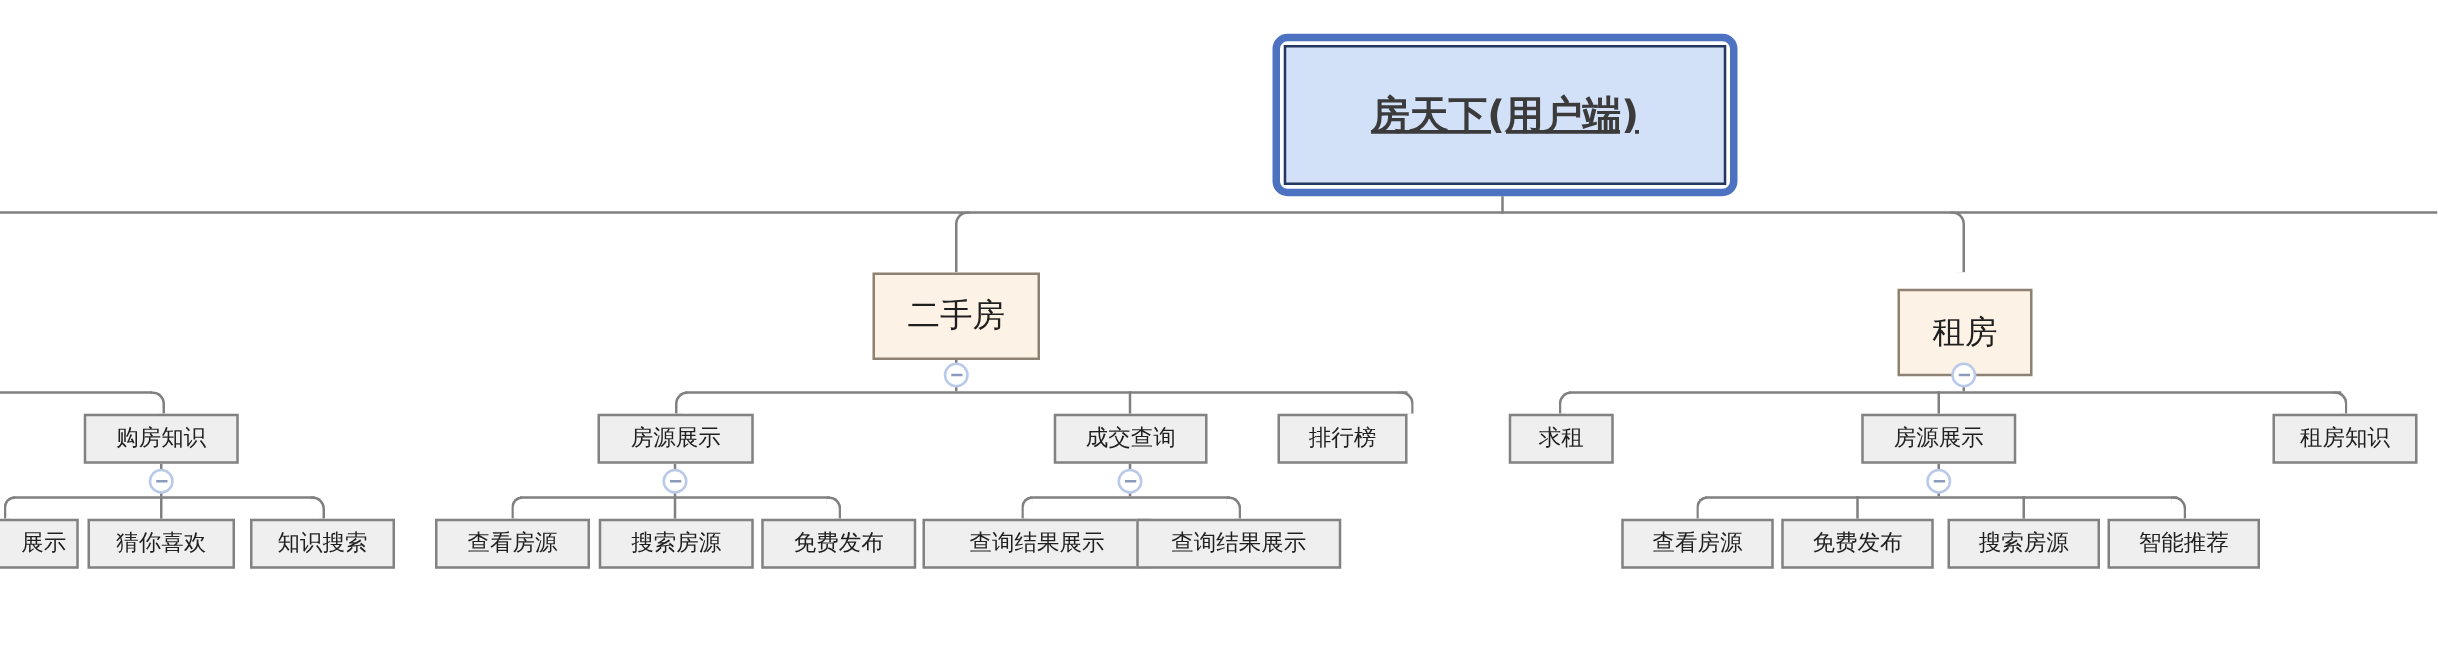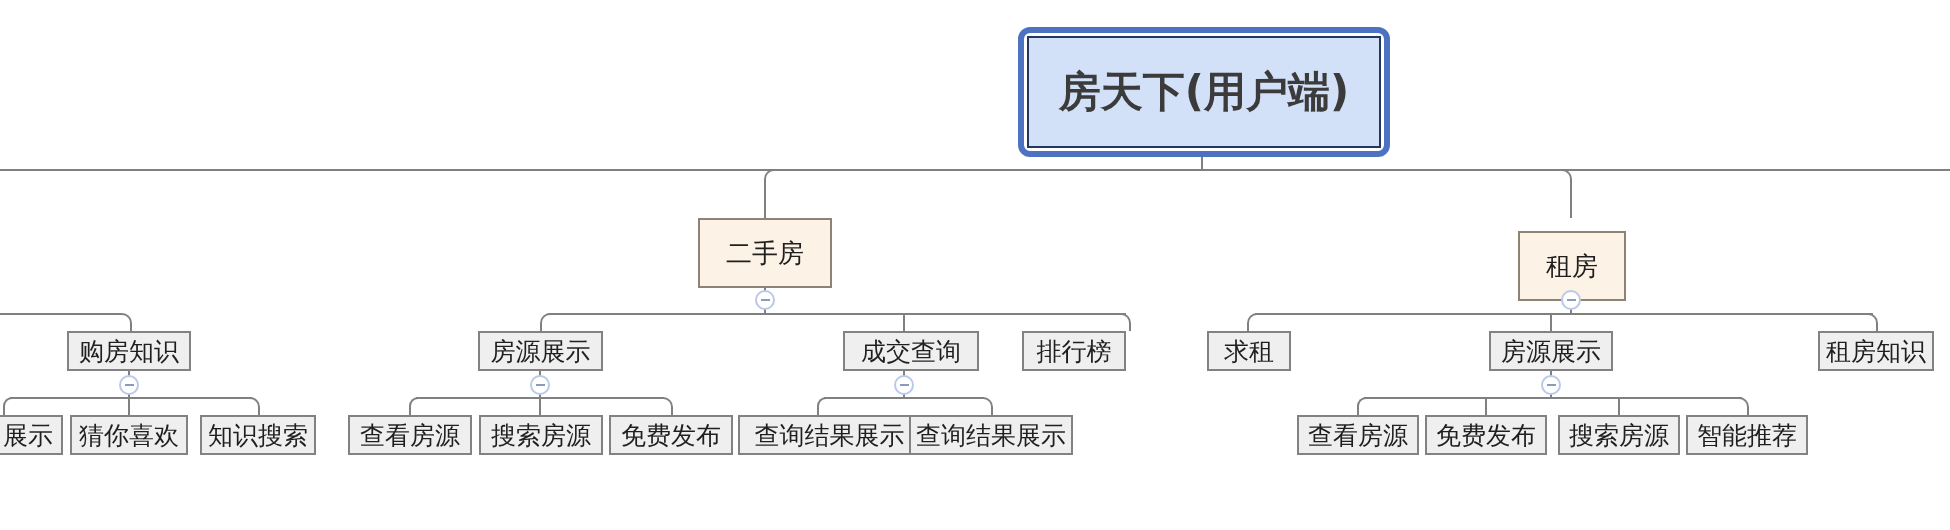--- a/index.html
+++ b/index.html
@@ -22,29 +22,29 @@
   body{font-family:"DejaVu Sans","Liberation Sans",sans-serif;background:var(--canvas-bg);}
   #canvas{position:relative;width:1950px;height:530px;background:var(--canvas-bg);overflow:hidden;}
 
   .hline{position:absolute;height:2px;background:var(--line);}
   .vline{position:absolute;width:2px;background:var(--line);}
   .corner-tl{position:absolute;box-sizing:border-box;border-left:2px solid var(--line);border-top:2px solid var(--line);border-top-left-radius:10px;}
   .corner-tr{position:absolute;box-sizing:border-box;border-right:2px solid var(--line);border-top:2px solid var(--line);border-top-right-radius:10px;}
 
   .node{position:absolute;box-sizing:border-box;display:flex;align-items:center;justify-content:center;
         background:var(--node-fill);border:2px solid var(--node-border);color:var(--node-text);
-        font-size:25px;line-height:1;white-space:nowrap;}
+        font-size:18px;line-height:1;white-space:nowrap;}
   .lvl2{background:var(--branch-fill);border-color:var(--branch-border);font-size:26px;}
   .clipped{justify-content:flex-end;padding-right:8px;}
 
   .root-outer{position:absolute;box-sizing:border-box;border:6px solid var(--root-border);
               border-radius:12px;background:#fff;padding:3px;}
   .root-inner{width:100%;height:100%;box-sizing:border-box;border:2px solid var(--root-inner-border);
               background:var(--root-fill);display:flex;align-items:center;justify-content:center;
-              font-size:42px;font-weight:bold;color:var(--root-text);white-space:nowrap;}
+              font-size:31px;font-weight:bold;color:var(--root-text);white-space:nowrap;text-decoration:underline;}
 
   .collapse{position:absolute;box-sizing:border-box;width:20px;height:20px;border-radius:50%;
             background:var(--collapse-bg);border:2px solid var(--collapse-border);
             display:flex;align-items:center;justify-content:center;cursor:pointer;}
   .dash{width:9px;height:2px;background:var(--collapse-minus);}
 </style>
 </head>
 <body>
 
 <div id="canvas">
@@ -93,21 +93,21 @@
 
   <div class="root-outer" style="left:1018px;top:27px;width:372px;height:130px">
     <div class="root-inner">房天下(用户端)</div>
   </div>
 
   <div class="node lvl2" style="left:698px;top:218px;width:134px;height:70px">二手房</div>
   <div class="node lvl2" style="left:1518px;top:231px;width:108px;height:70px">租房</div>
 
   <div class="node" style="left:67px;top:331px;width:124px;height:40px">购房知识</div>
   <div class="node" style="left:478px;top:331px;width:125px;height:40px">房源展示</div>
-  <div class="node" style="left:843px;top:331px;width:136px;height:40px">成交查询</div>
+  <div class="node" style="left:843px;top:331px;width:123px;height:40px">成交查询</div>
   <div class="node" style="left:1022px;top:331px;width:104px;height:40px">排行榜</div>
   <div class="node" style="left:1207px;top:331px;width:84px;height:40px">求租</div>
   <div class="node" style="left:1489px;top:331px;width:124px;height:40px">房源展示</div>
   <div class="node" style="left:1818px;top:331px;width:116px;height:40px">租房知识</div>
 
   <div class="node clipped" style="left:-57px;top:415px;width:120px;height:40px">展示</div>
   <div class="node" style="left:70px;top:415px;width:118px;height:40px">猜你喜欢</div>
   <div class="node" style="left:200px;top:415px;width:116px;height:40px">知识搜索</div>
 
   <div class="node" style="left:348px;top:415px;width:124px;height:40px">查看房源</div>

